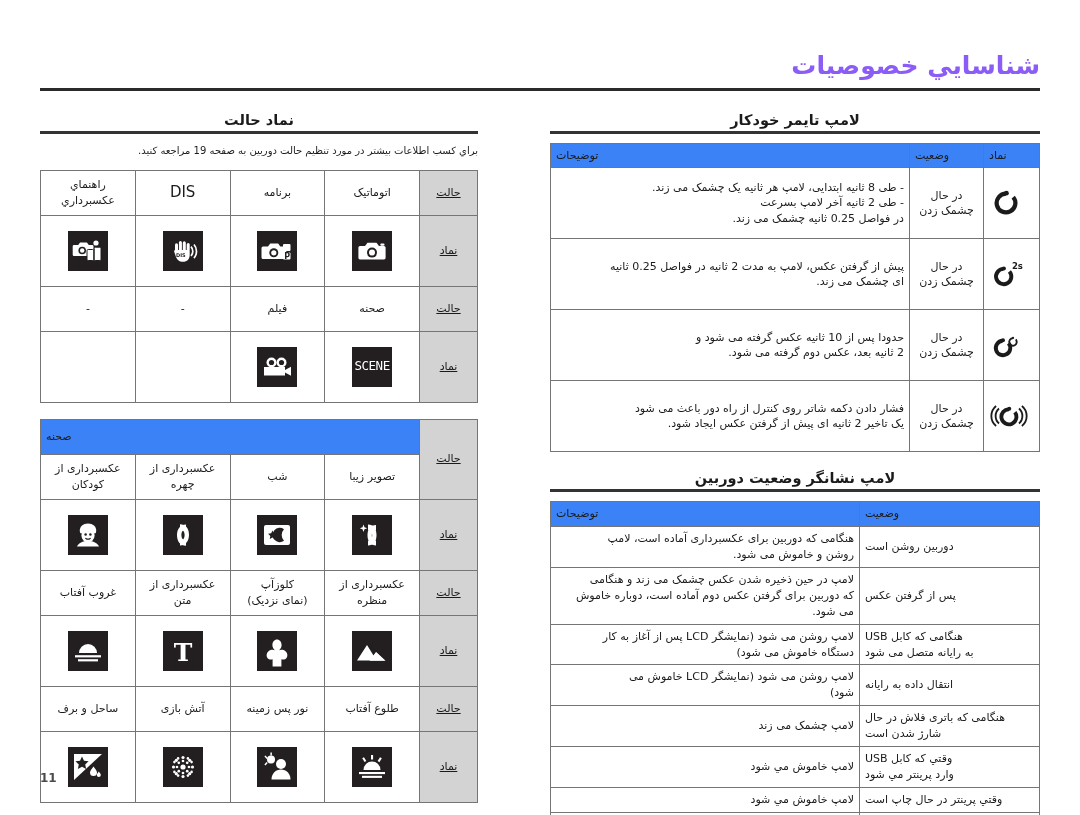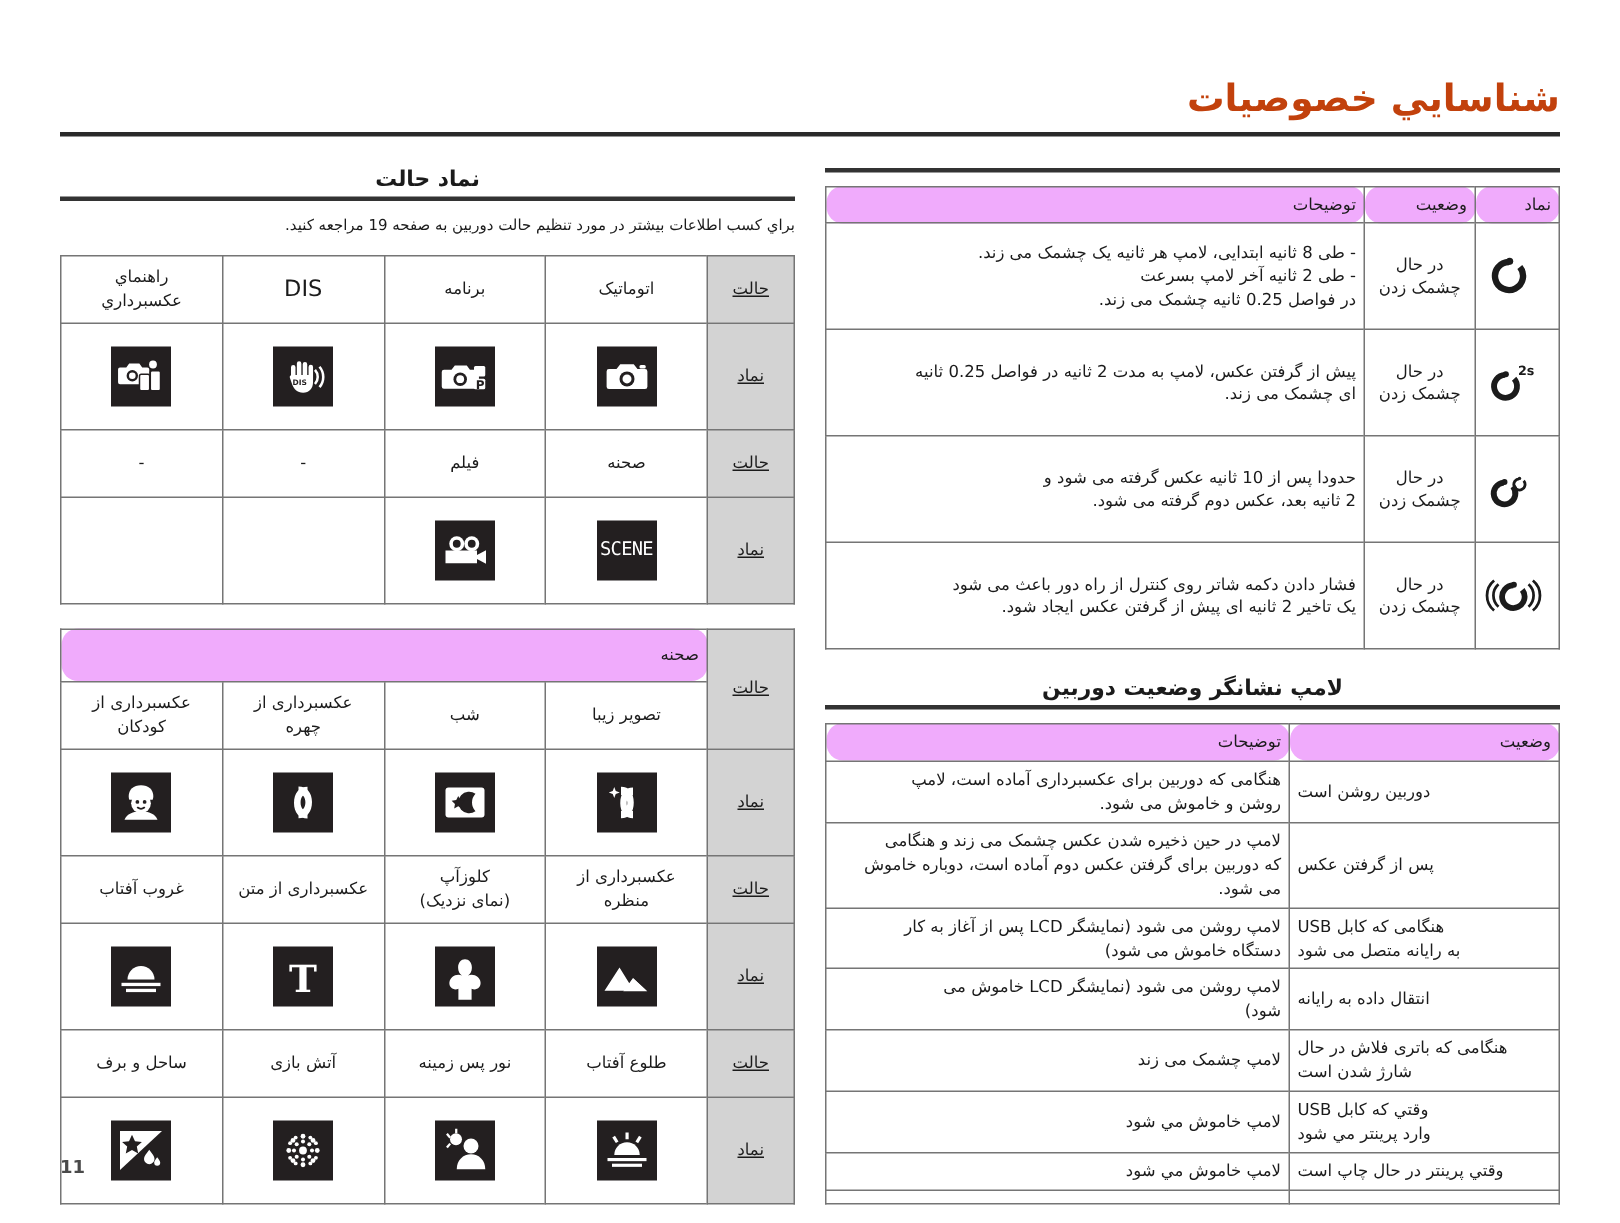--- a/index.html
+++ b/index.html
@@ -26,21 +26,21 @@
     position: absolute;
     top: 52px;
     right: 40px;
     left: 40px;
     text-align: left;
   }
   .page-title {
     font-size: 25px;
     font-weight: bold;
     letter-spacing: .5px;
-    color: #c2410c;
+    color: #8b5cf6;
     direction: rtl;
     text-align: right;
     line-height: 1.1;
     padding-bottom: 4px;
   }
   .header-rule {
     height: 3px;
     background: #2a2a2a;
     margin-top: 4px;
     width: 100%;
@@ -50,21 +50,21 @@
   .col-right {
     position: absolute;
     top: 112px;
     right: 40px;
     width: 490px;
   }
   .col-left {
     position: absolute;
     top: 112px;
     left: 40px;
-    width: 490px;
+    width: 438px;
   }
 
   .section-head {
     font-size: 14.5px;
     font-weight: bold;
     text-align: center;
     color: #1b1b1b;
     direction: rtl;
     padding-bottom: 3px;
   }
@@ -93,24 +93,23 @@
   table.tbl td, table.tbl th {
     border: 1px solid #757575;
     font-size: 11px;
     color: #1b1b1b;
     padding: 4px 5px;
     vertical-align: middle;
     line-height: 1.45;
     font-weight: normal;
   }
   .hdr {
-    background: #f0abfc;
-    text-align: right;
+    background: #3b82f6;
+    text-align: left;
     font-size: 11.5px;
-    border-radius: 11px;
   }
   .lblcell {
     background: #d3d3d3;
     text-align: center;
     width: 58px;
     font-size: 11.5px;
     text-decoration: underline;
   }
   .rt  { text-align: right; }
 
@@ -174,20 +173,21 @@
 
 <div class="page">
 
   <div class="page-header">
     <div class="page-title">شناسايي خصوصيات</div>
     <div class="header-rule"></div>
   </div>
 
   <div class="col-right">
 
+    <div class="section-head">لامپ تايمر خودكار</div>
     <div class="section-rule"></div>
 
     <table class="tbl">
       <colgroup>
           <col style="width:56px">
           <col style="width:74px">
           <col>
         </colgroup>
       <tbody>
       <tr>

